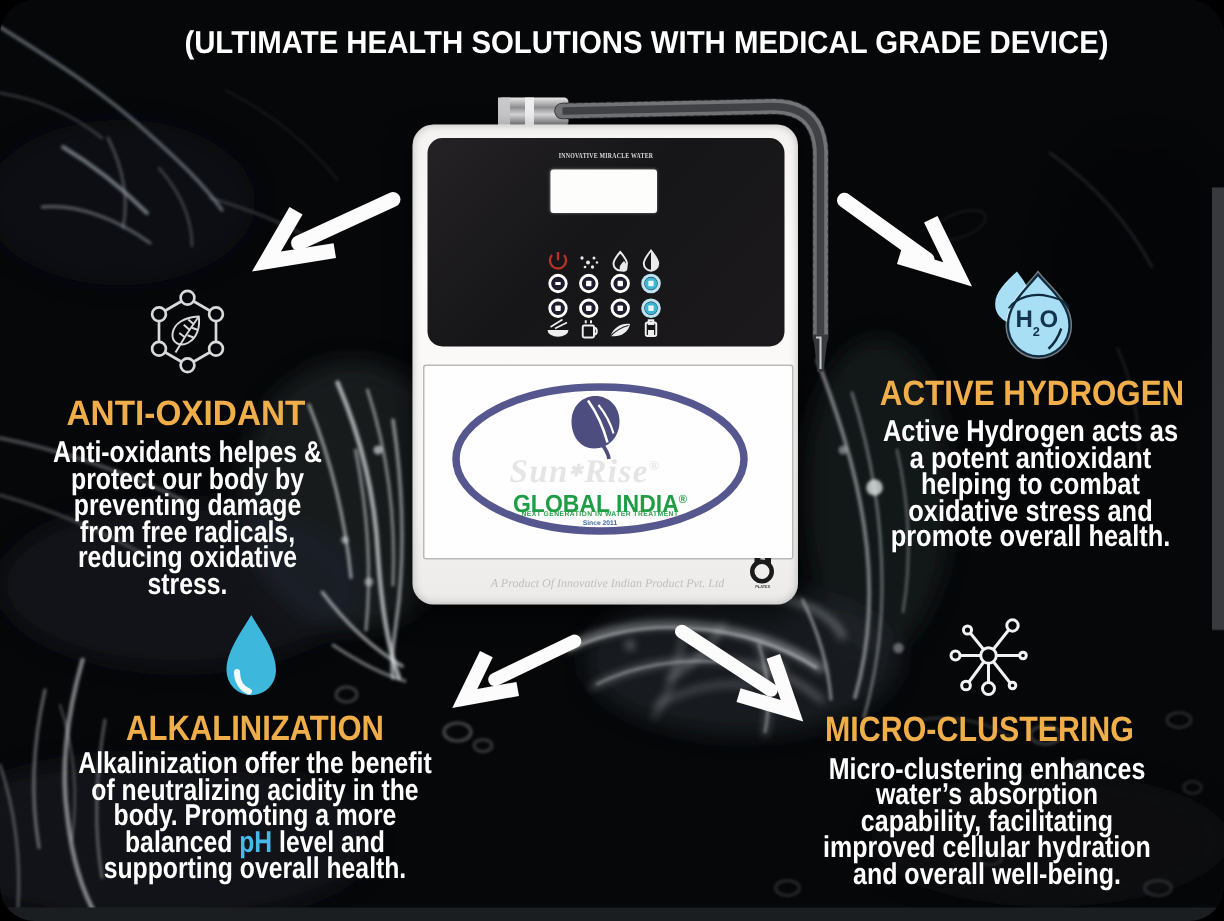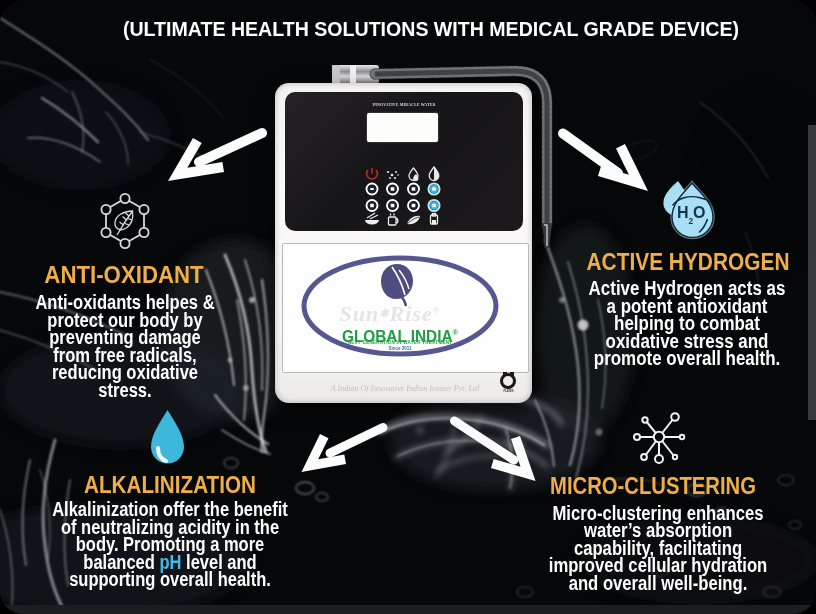--- a/index.html
+++ b/index.html
@@ -243,21 +243,21 @@
 
   <path d="M115,21 C124,21 131,28 131,38 C131,48 124,56 114,56 C105,56 99,48 99,38 C99,28 106,21 115,21 Z" fill="#4d4d80"></path>
   <path d="M119,53 C122,56.5 123.5,59.5 124,63" stroke="#4d4d80" stroke-width="2.4" fill="none"></path>
   <path d="M110,24 C115,31 120,41 123,52" stroke="#fff" stroke-width="1.7" fill="none"></path>
   <path d="M117,27 C121,32 125,39 127,46" stroke="#fff" stroke-width="1.4" fill="none"></path>
 </svg>
 <div class="abs" style="left:290px;top:299px;width:200px;text-align:center;color:#e5e5e5;font-size:22px;line-height:22px;font-style:italic;font-weight:bold;font-family:'Liberation Serif',serif;letter-spacing:1px;">Sun<span style="font-size:11px;vertical-align:4px;">✱</span>Rise<span style="font-size:9px;vertical-align:super;">®</span></div>
 <div class="abs" style="left:300px;top:324.5px;width:200px;text-align:center;color:#1f9d45;font-size:16.5px;line-height:16px;font-weight:bold;transform:scaleX(0.93);">GLOBAL INDIA<span style="font-size:8px;vertical-align:super;">®</span></div>
 <div class="abs" style="left:300px;top:340px;width:200px;text-align:center;color:#2aa04a;font-size:4.5px;font-weight:bold;letter-spacing:0.3px;">NEXT GENERATION IN WATER TREATMENT</div>
 <div class="abs" style="left:300px;top:346px;width:200px;text-align:center;color:#416b9e;font-size:4.5px;font-weight:bold;">Since 2011</div>
-<div class="abs" style="left:300px;top:384px;width:210px;text-align:center;color:#bfbfbd;font-size:8px;font-style:italic;font-family:'Liberation Serif',serif;">A Indian Of Innovative Indian Ionizer Pvt. Ltd</div>
+<div class="abs" style="left:300px;top:384px;width:210px;text-align:center;color:#bfbfbd;font-size:8px;font-style:italic;font-family:'Liberation Serif',serif;">A Product Of Innovative Indian Product Pvt. Ltd</div>
 
 <svg class="abs" style="left:498px;top:371px" width="22" height="22" viewBox="0 0 22 22">
   <circle cx="10" cy="10" r="6.5" fill="none" stroke="#1a1a1a" stroke-width="3"></circle>
   <rect x="5" y="1" width="4" height="4" fill="#1a1a1a"></rect>
   <rect x="12" y="1" width="4" height="4" fill="#1a1a1a"></rect>
   <text x="10.5" y="21" font-size="2.6" font-weight="bold" fill="#333" text-anchor="middle" font-family="Liberation Sans">PLATES</text>
 </svg>
 
 <svg class="abs" style="left:0;top:0" width="816" height="614" viewBox="0 0 816 614">
   <g stroke="#fcfcfc" fill="none">

